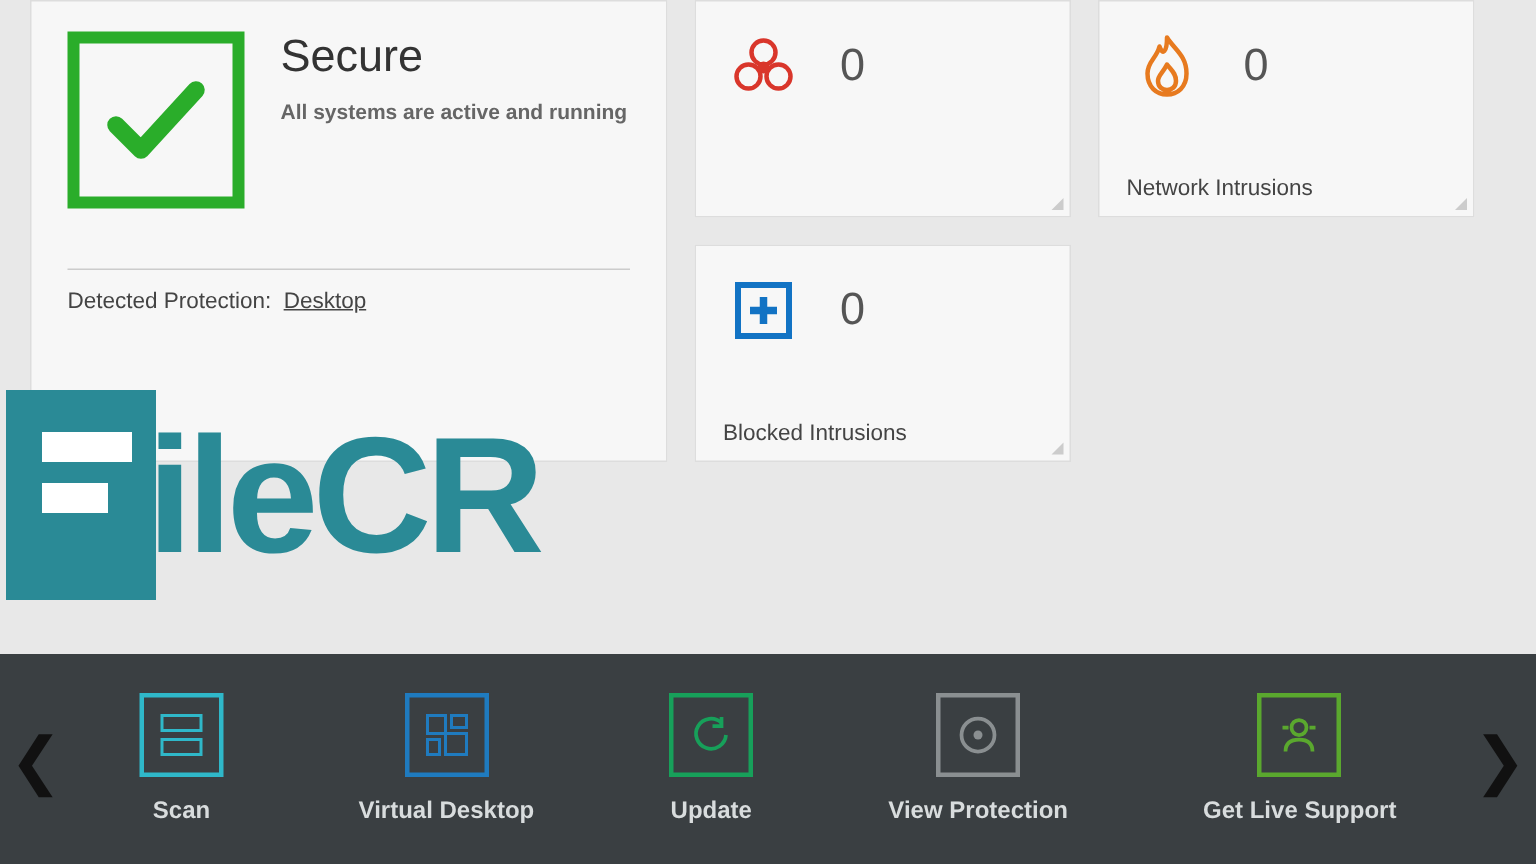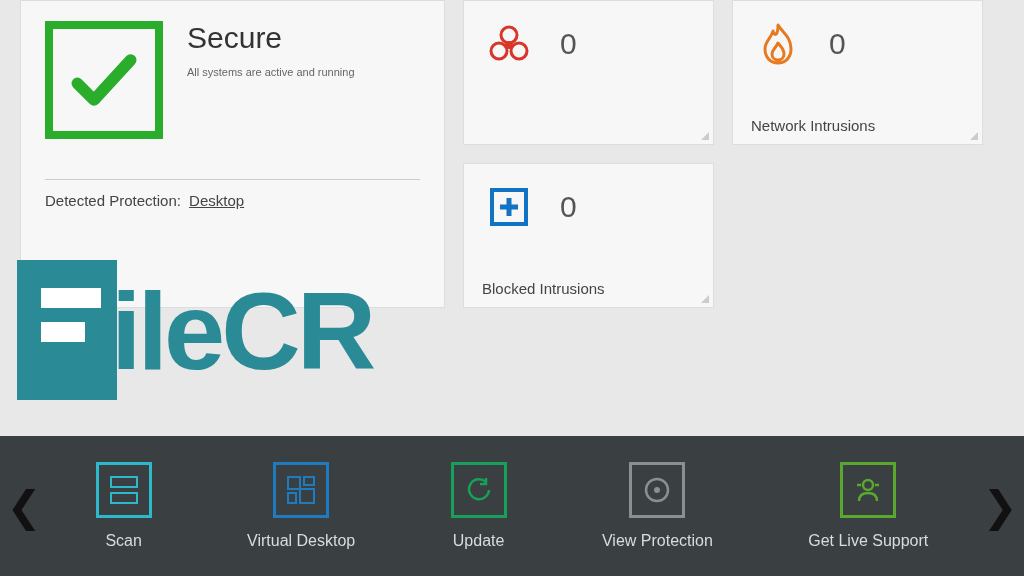--- a/index.html
+++ b/index.html
@@ -7,49 +7,49 @@
 
 .main-area { background: #e8e8e8; padding: 0 20px; height: 436px; position: relative; }
 .content-row { display: flex; gap: 18px; }
 
 
 .status-panel { background: #f7f7f7; border: 1px solid #ddd; width: 425px; padding: 20px 24px 16px 24px; }
 .status-top { display: flex; align-items: flex-start; gap: 24px; margin-bottom: 40px; }
 .check-box { width: 118px; height: 118px; border: 8px solid #2aad2a; border-color:#2aad2a; display:flex; align-items:center; justify-content:center; flex-shrink:0; }
 .check-box svg { width: 80px; height: 80px; }
 .status-text h2 { font-weight: 400; font-size: 30px; color: #333; margin-bottom: 10px; }
-.status-text p { font-size: 11px; color: #666; line-height: 1.4; }
+.status-text p { font-size: 14px; color: #666; line-height: 1.4; font-weight: bold; }
 .status-divider { border-top: 1px solid #ccc; margin-bottom: 12px; }
 .realtime-row { font-size: 15px; color: #444; }
 .realtime-row .val { text-decoration: underline; margin-left: 4px; }
 
 
 .tiles { display: grid; grid-template-columns: 1fr 1fr; gap: 18px; width: 520px; }
 .tile { background: #f7f7f7; border: 1px solid #ddd; padding: 16px 18px 10px 18px; height: 145px; display:flex; flex-direction:column; justify-content:space-between; position:relative; }
 .tile-top { display:flex; align-items:center; gap: 24px; }
 .tile-icon { width: 54px; height: 54px; display:flex; align-items:center; justify-content:center; }
 .tile-icon svg { width: 50px; height: 50px; }
 .tile-value { font-size: 30px; color: #555; font-weight: 400; }
 .tile-label { font-size: 15px; color: #444; margin-top: 8px; }
 .tile-corner { position:absolute; right:4px; bottom:4px; width:0; height:0; border-left:8px solid transparent; border-bottom:8px solid #ccc; }
 
 
-.watermark { position:absolute; left: 17px; top: 260px; display:flex; align-items:center; color:#2a8a96; font-weight:700; font-size: 110px; letter-spacing:-4px; z-index:5; }
+.watermark { position:absolute; left: 4px; top: 260px; display:flex; align-items:center; color:#2a8a96; font-weight:700; font-size: 110px; letter-spacing:-4px; z-index:5; }
 .watermark .f-block { width: 100px; height: 140px; background:#2a8a96; margin-right: -6px; position:relative; }
 .watermark .f-block::before { content:""; position:absolute; left:24px; top:28px; width:60px; height:20px; background:#fff; }
 .watermark .f-block::after { content:""; position:absolute; left:24px; top:62px; width:44px; height:20px; background:#fff; }
 
 
 .toolbar { position:absolute; left:0; right:0; bottom:0; height:140px; background:#3a3f42; display:flex; align-items:center; }
 .nav-arrow { width:48px; height:100%; display:flex; align-items:center; justify-content:center; color:#111; font-size:42px; cursor:pointer; user-select:none; }
 .tb-items { flex:1; display:flex; justify-content:space-around; align-items:center; height:100%; }
 .tb-item { display:flex; flex-direction:column; align-items:center; gap:14px; cursor:pointer; padding: 0 10px; }
 .tb-icon-box { width:56px; height:56px; border:3px solid; display:flex; align-items:center; justify-content:center; }
 .tb-icon-box svg { width:34px; height:34px; }
-.tb-label { color:#d8dcdd; font-size:16px; }
+.tb-label { color:#d8dcdd; font-size:16px;font-weight:bold; }
 
 .c-scan { border-color:#2fb8c9; }
 .c-update { border-color:#17a05a; }
 .c-virtual { border-color:#1f7bbf; }
 .c-quarantine { border-color:#8a8f91; }
 .c-support { border-color:#5aa82e; }
 </style>
 </head>
 <body>
 

